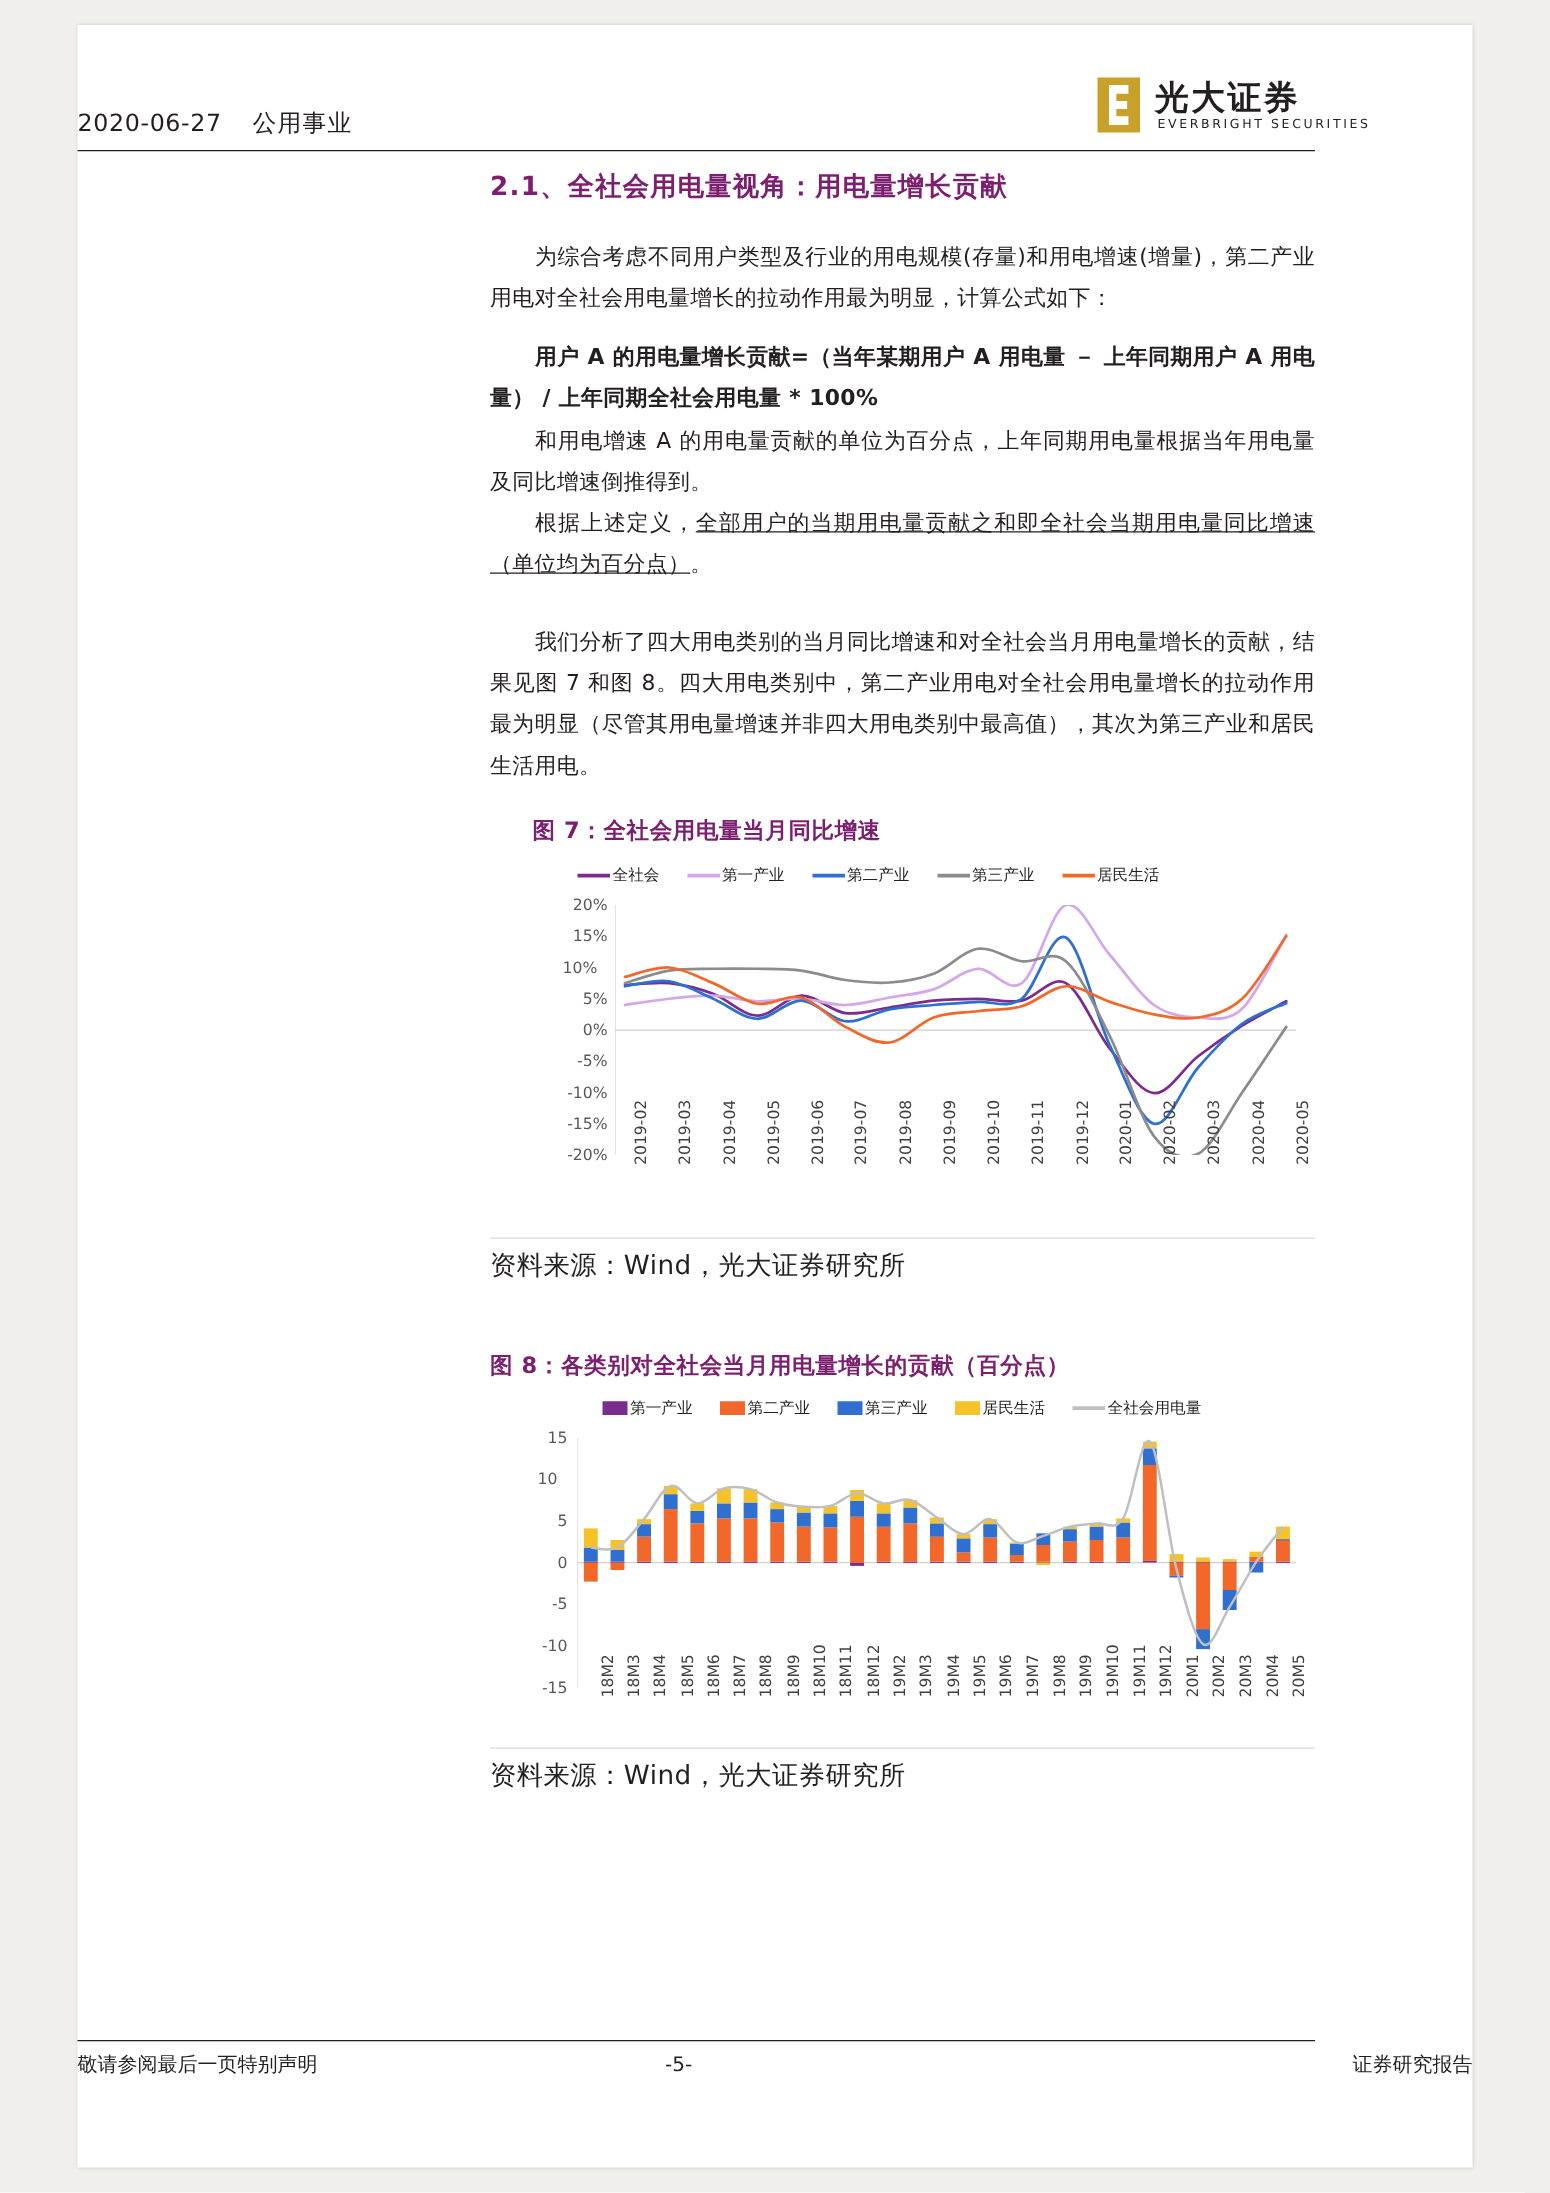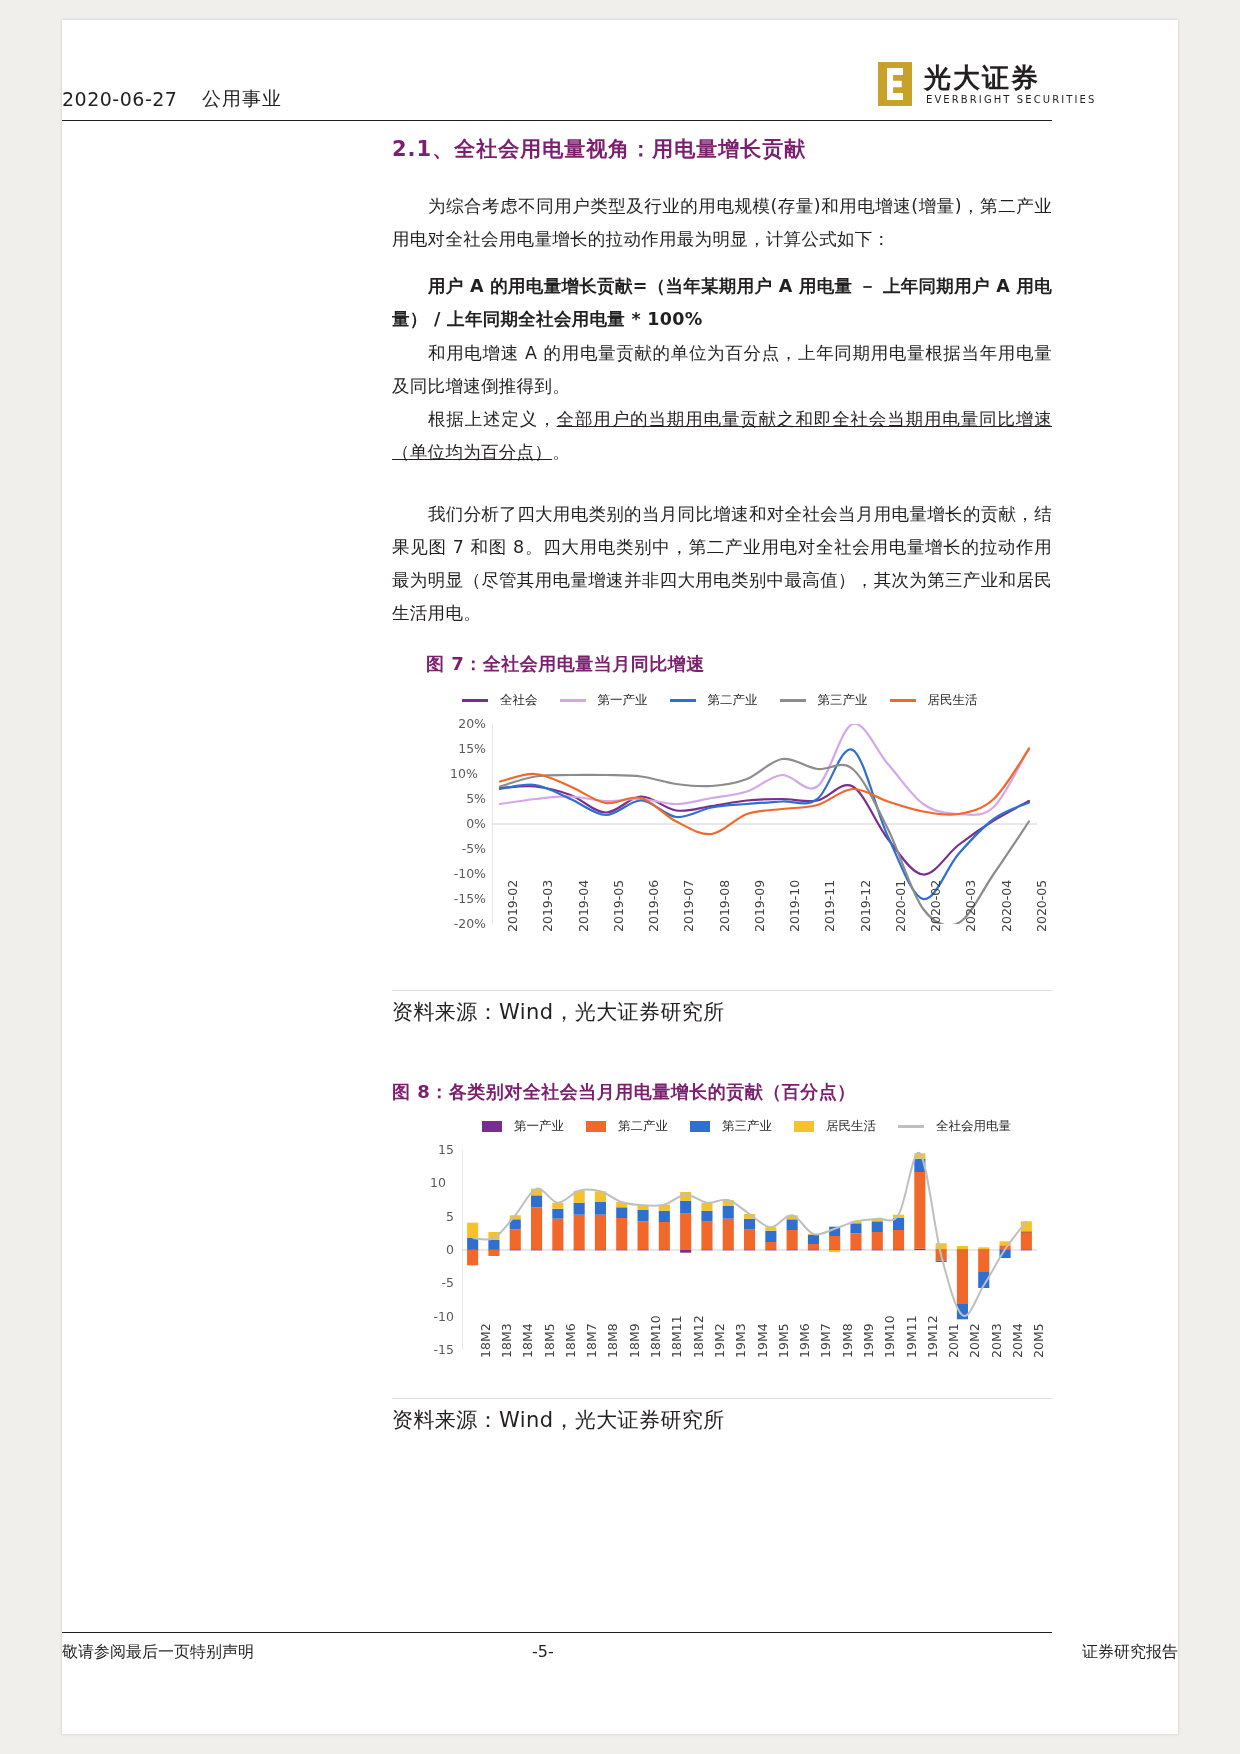--- a/index.html
+++ b/index.html
@@ -84,21 +84,21 @@
   }
   .srcline7 { top:970px; }
   .srcline8 { top:1378px; }
 
   
   .chart { position:absolute; }
   .legend {
     position:absolute; display:flex; gap:22px; align-items:center;
     font-size:12.5px; color:#231f20;
   }
-  .lg { display:flex; align-items:center; gap:12px; white-space:nowrap;justify-content:flex-end; }
+  .lg { display:flex; align-items:center; gap:2px; white-space:nowrap;justify-content:flex-end; }
   .lg .ln { width:26px; height:3px; display:inline-block; }
   .lg .sw { width:20px; height:11px; display:inline-block; }
 
   .axislbl { position:absolute; font-size:12.5px; color:#595959; }
   .xtick {
     position:absolute; font-size:12.5px; color:#404040;
     transform-origin:left top; transform:rotate(-90deg);
     white-space:nowrap;
   }
 

